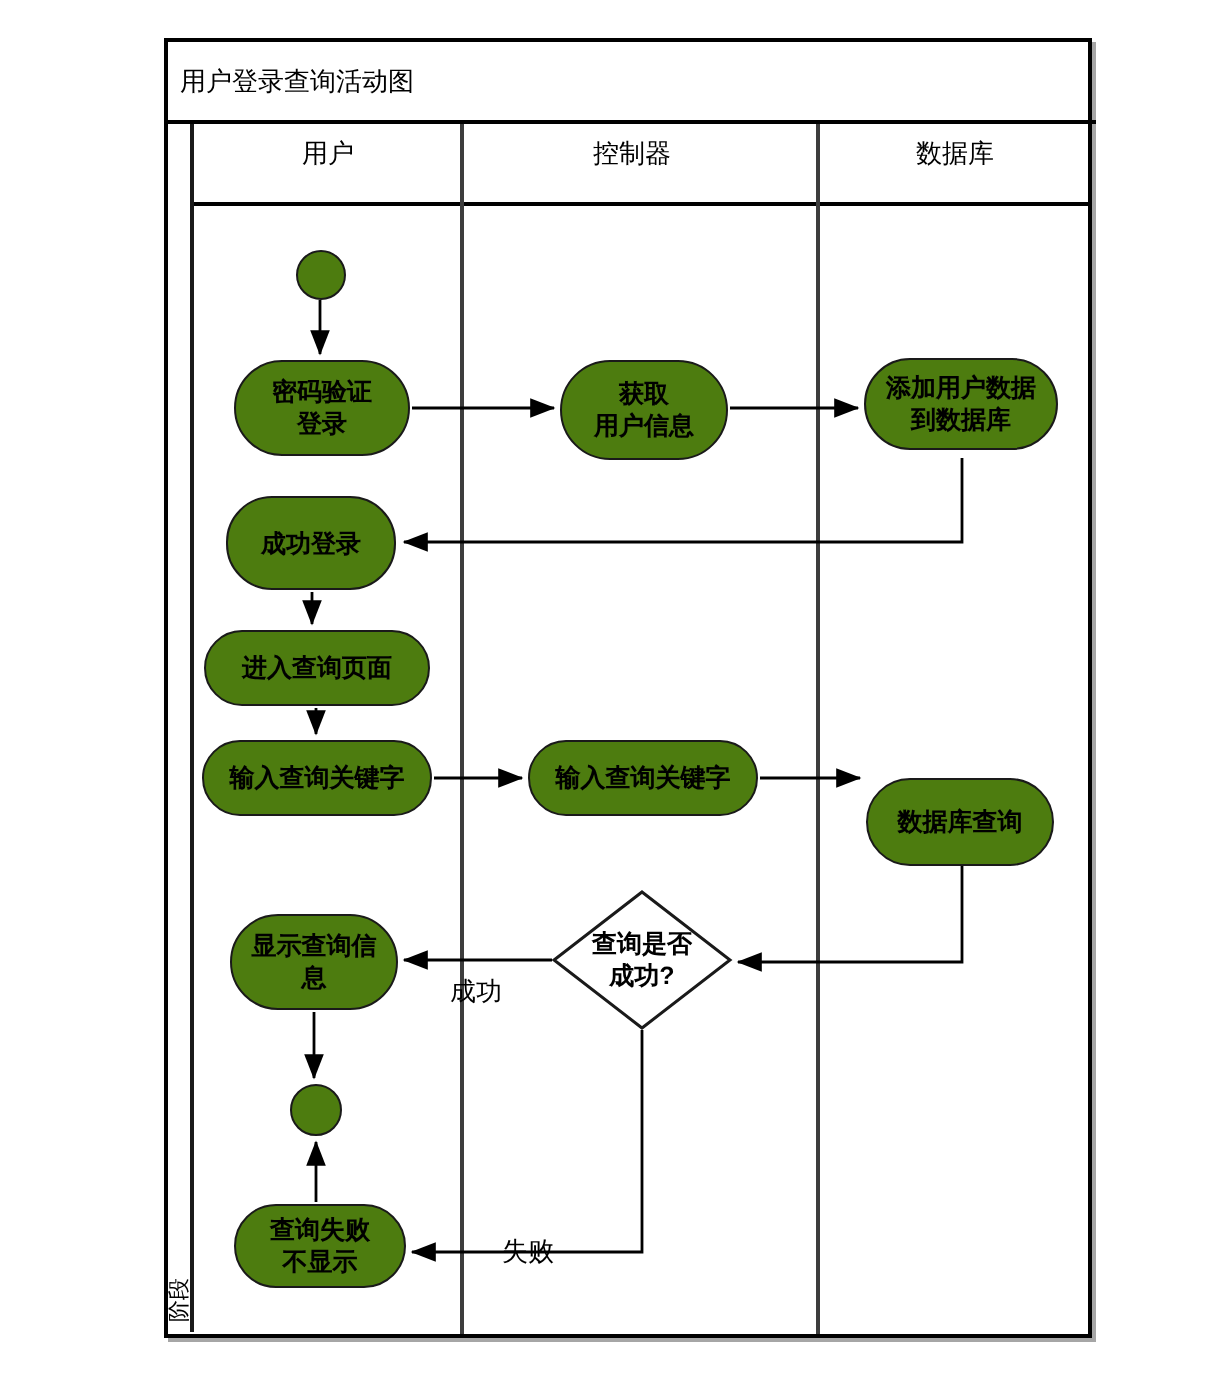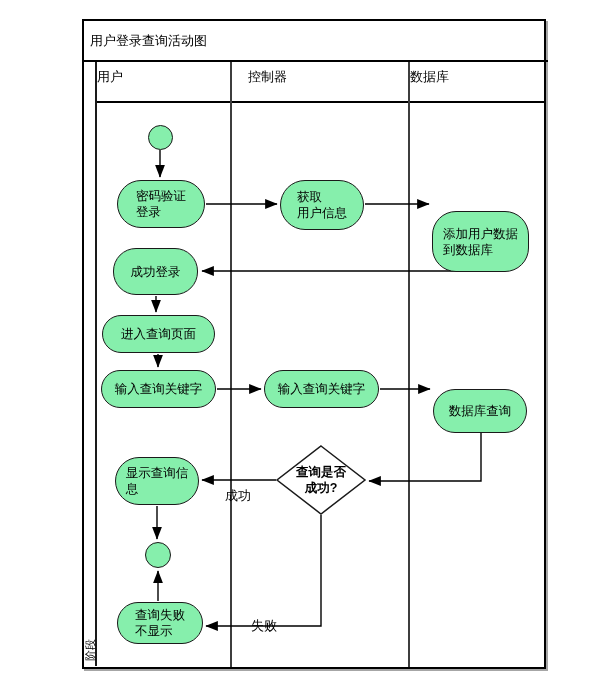--- a/index.html
+++ b/index.html
@@ -22,30 +22,30 @@
   .phase-col{
     position:absolute;left:84px;top:62px;width:11px;height:604px;
     border-right:2px solid #1a1a1a;z-index:1;
   }
   .phase-label{
     position:absolute;left:-12px;bottom:10px;width:36px;height:12px;
     transform:rotate(-90deg);transform-origin:center;
     font-size:11px;text-align:center;line-height:12px;
   }
   .lane-label{
-    position:absolute;top:68px;font-size:13px;text-align:left;z-index:1;
+    position:absolute;top:68px;font-size:13px;text-align:center;z-index:1;
   }
   .hline,.vline{position:absolute;background:#000;z-index:1;}
   .vline.gray{background:#3d3d3d;}
   .edges{position:absolute;left:0;top:0;width:614px;height:687px;z-index:2;pointer-events:none;}
   .node{
-    position:absolute;box-sizing:border-box;background:#86efac;
+    position:absolute;box-sizing:border-box;background:#4d7c0f;
     border:1.5px solid #1a1a1a;display:flex;align-items:center;justify-content:center;
-    text-align:left;font-size:12.5px;line-height:1.28;white-space:pre-line;
-    z-index:3;padding:0 2px;
+    text-align:center;font-size:12.5px;line-height:1.28;white-space:pre-line;
+    z-index:3;padding:0 2px;font-weight:bold;
   }
   .circle{border-radius:50%;}
   .dtext{
     position:absolute;display:flex;align-items:center;justify-content:center;
     text-align:center;font-size:12.5px;line-height:1.28;white-space:pre-line;z-index:3;font-weight:bold;
   }
   .edge-label{
     position:absolute;font-size:13px;z-index:4;line-height:13px;
   }
 </style>
@@ -57,21 +57,21 @@
   <div class="frame"></div>
   <div class="title-row">
     <span>用户登录查询活动图</span>
   </div>
 
   <div class="phase-col">
     <span class="phase-label">阶段</span>
   </div>
 
   <div class="lane-label" style="left:97px;width:134px;">用户</div>
-  <div class="lane-label" style="left:248px;width:192px;">控制器</div>
+  <div class="lane-label" style="left:220px;width:192px;">控制器</div>
   <div class="lane-label" style="left:410px;width:135px;">数据库</div>
 
   <div class="hline" style="left:97px;top:101px;width:448px;height:2px;"></div>
   <div class="vline gray" style="left:230px;top:62px;width:2px;height:605px;"></div>
   <div class="vline gray" style="left:408px;top:62px;width:2px;height:605px;"></div>
 
   <svg class="edges" viewBox="0 0 614 687" xmlns="http://www.w3.org/2000/svg">
     <defs>
       <marker id="arrow" markerWidth="10" markerHeight="8" refX="8.5" refY="3.5" orient="auto">
         <path d="M0,0 L9,3.5 L0,7 Z" fill="#000"></path>
@@ -96,21 +96,21 @@
   </svg>
 
   <div class="node circle" style="left:148px;top:125px;width:25px;height:25px;"></div>
 
   <div class="node" style="left:117px;top:180px;width:88px;height:48px;border-radius:24px;">密码验证
 登录</div>
 
   <div class="node" style="left:280px;top:180px;width:84px;height:50px;border-radius:25px;">获取
 用户信息</div>
 
-  <div class="node" style="left:432px;top:179px;width:97px;height:61px;border-radius:24px;margin-top:32px;">添加用户数据
+  <div class="node" style="left:432px;top:179px;width:97px;height:46px;border-radius:24px;">添加用户数据
 到数据库</div>
 
   <div class="node" style="left:102px;top:315px;width:113px;height:38px;border-radius:19px;">进入查询页面</div>
 
   <div class="node" style="left:113px;top:248px;width:85px;height:47px;border-radius:23px;">成功登录</div>
 
   <div class="node" style="left:101px;top:370px;width:115px;height:38px;border-radius:19px;">输入查询关键字</div>
 
   <div class="node" style="left:264px;top:370px;width:115px;height:38px;border-radius:19px;">输入查询关键字</div>
 

